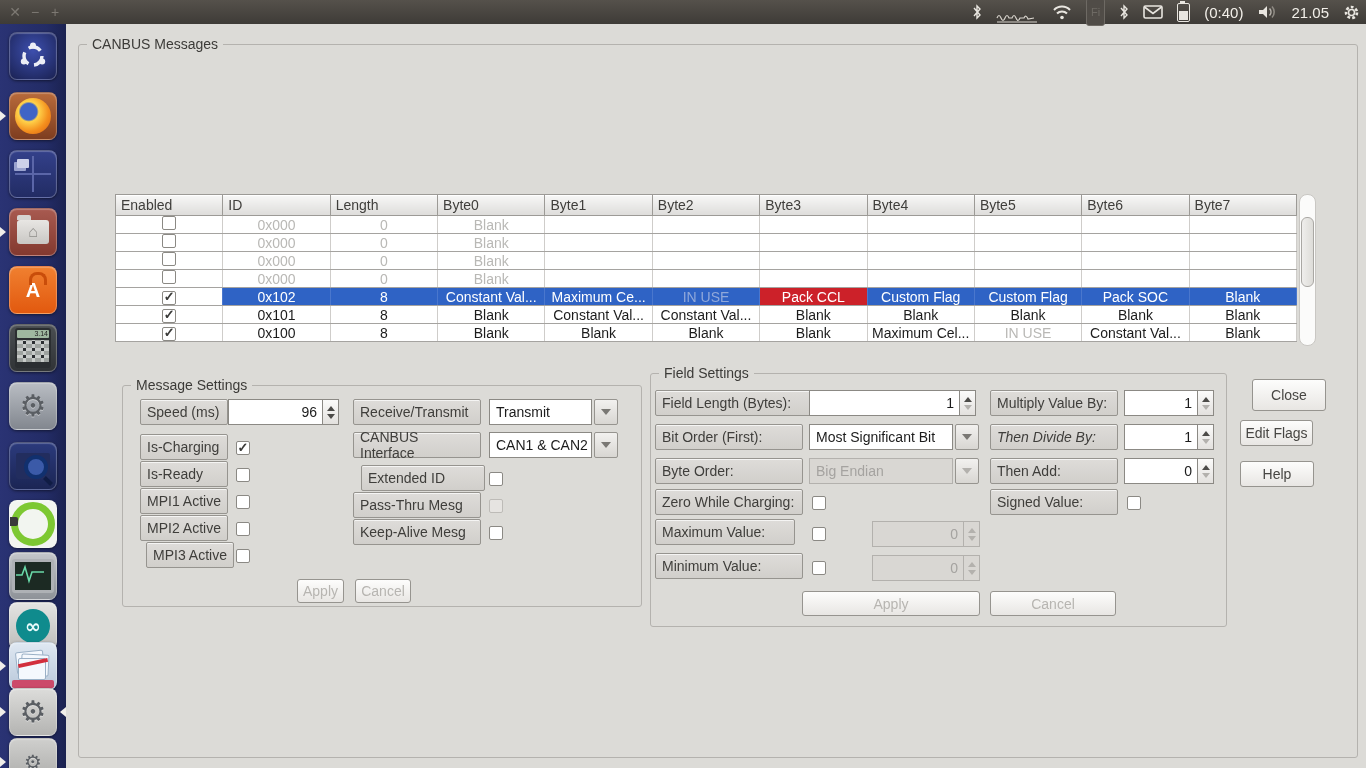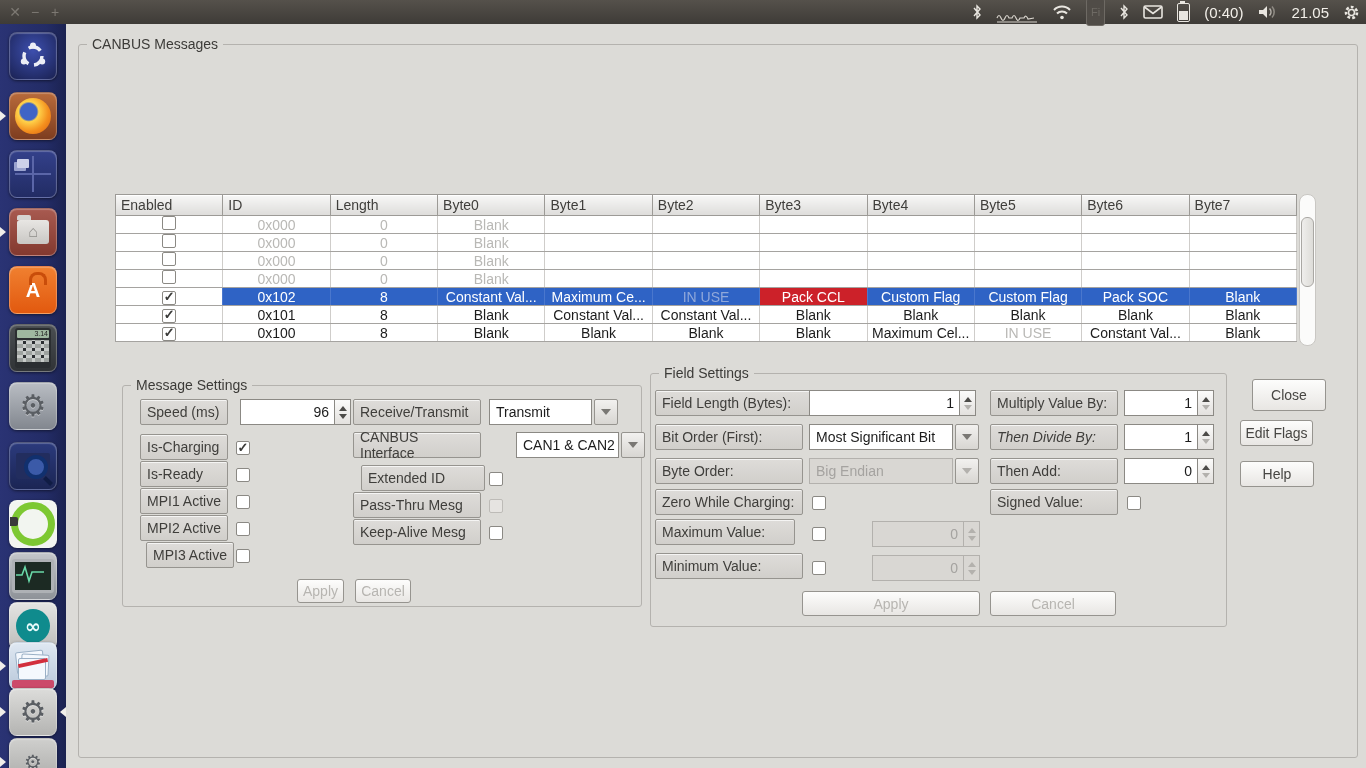--- a/index.html
+++ b/index.html
@@ -415,39 +415,39 @@
     </table>
   </div>
   <div id="vscroll">
       <div id="vthumb"></div>
     </div>
 
   <div class="group" style="left:122px;top:385px;width:518px;height:220px;">
     <div class="glabel">Message Settings</div>
   </div>
   <div class="abs labeltile" style="left:140px;top:399px;width:88px;">Speed (ms)</div>
-  <div class="abs spin" style="left:240px;top:399px;border-radius:6px;">
+  <div class="abs spin" style="left:228px;top:399px;border-radius:6px;">
     <div class="val" style="width:94px;">96</div>
     <div class="sbtns">
         <div class="tri-up"></div>
         <div class="tri-dn dark"></div>
       </div>
   </div>
   <div id="msg-left"></div>
 
   <div class="abs labeltile" style="left:353px;top:399px;width:128px;">Receive/Transmit</div>
   <div class="abs combo" style="left:489px;top:399px;">
     <div class="val" style="width:103px;">Transmit</div>
     <div class="cbtn">
         <div class="ctri"></div>
       </div>
   </div>
   <div class="abs labeltile" style="left:353px;top:432px;width:128px;">CANBUS Interface</div>
   <div class="abs combo" style="left:489px;top:432px;">
-    <div class="val" style="width:103px;margin-left:27px;">CAN1 &amp; CAN2</div>
+    <div class="val" style="width:103px;">CAN1 &amp; CAN2</div>
     <div class="cbtn">
         <div class="ctri"></div>
       </div>
   </div>
   <div id="msg-right"></div>
   <div class="abs btn3d disabled" style="left:297px;top:579px;width:47px;height:24px;">Apply</div>
   <div class="abs btn3d disabled" style="left:355px;top:579px;width:56px;height:24px;">Cancel</div>
 
   <div class="group" style="left:650px;top:373px;width:575px;height:252px;">
     <div class="glabel">Field Settings</div>

